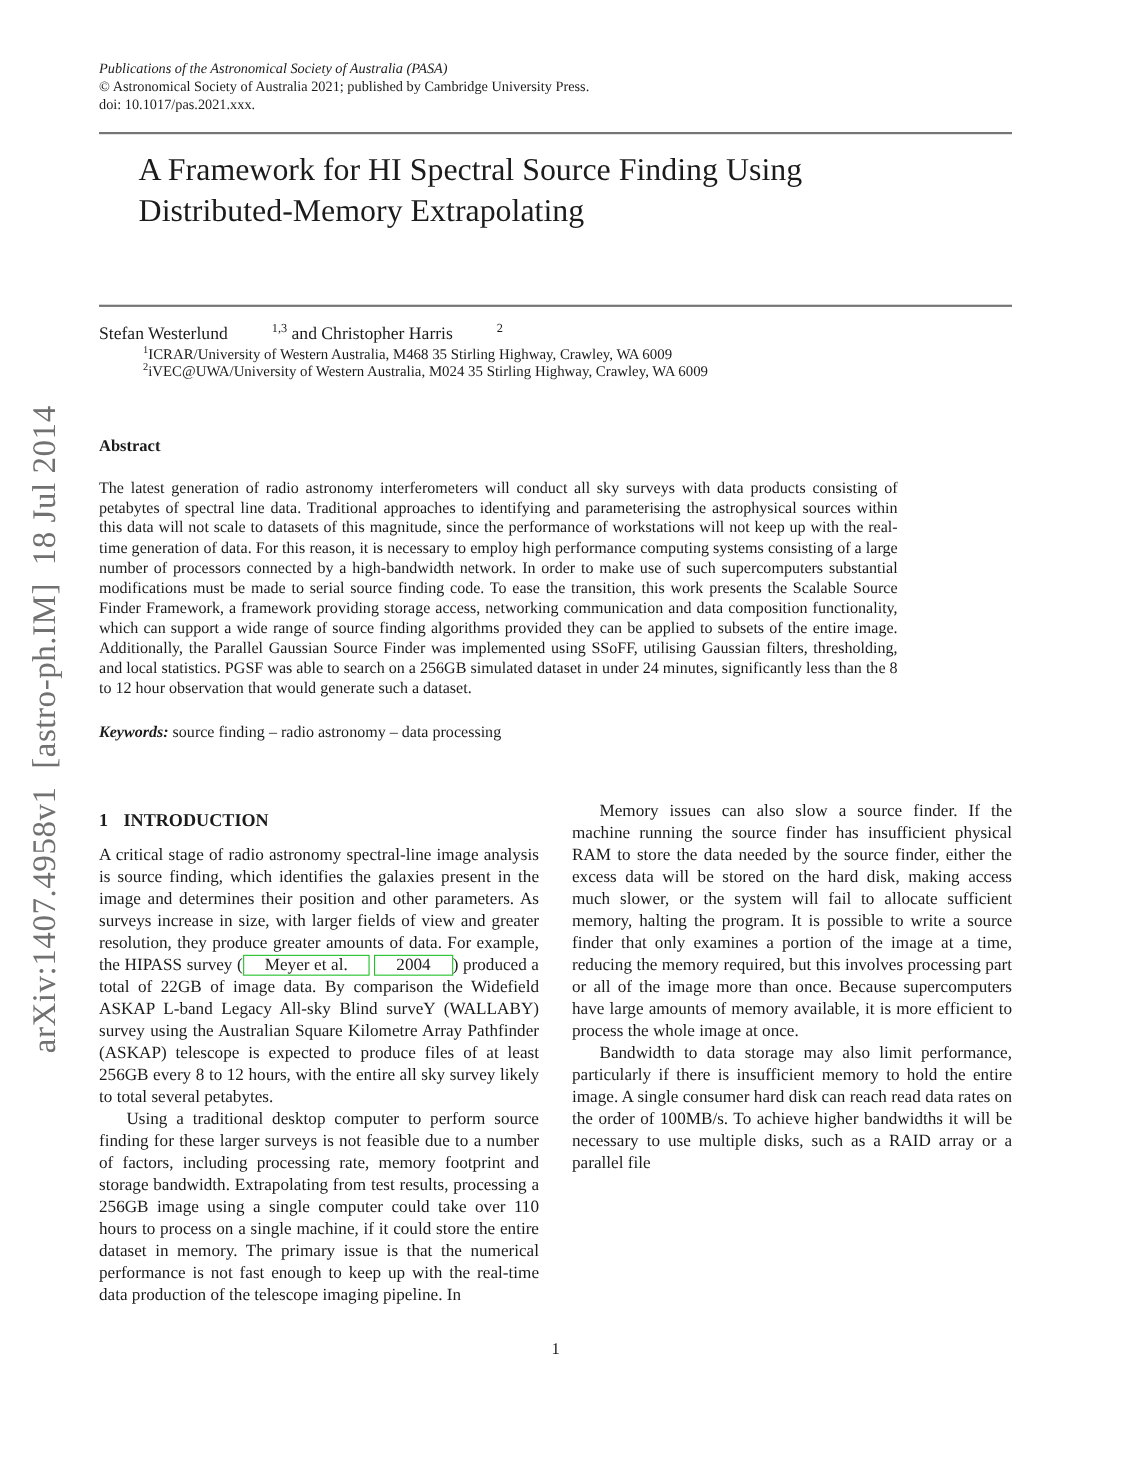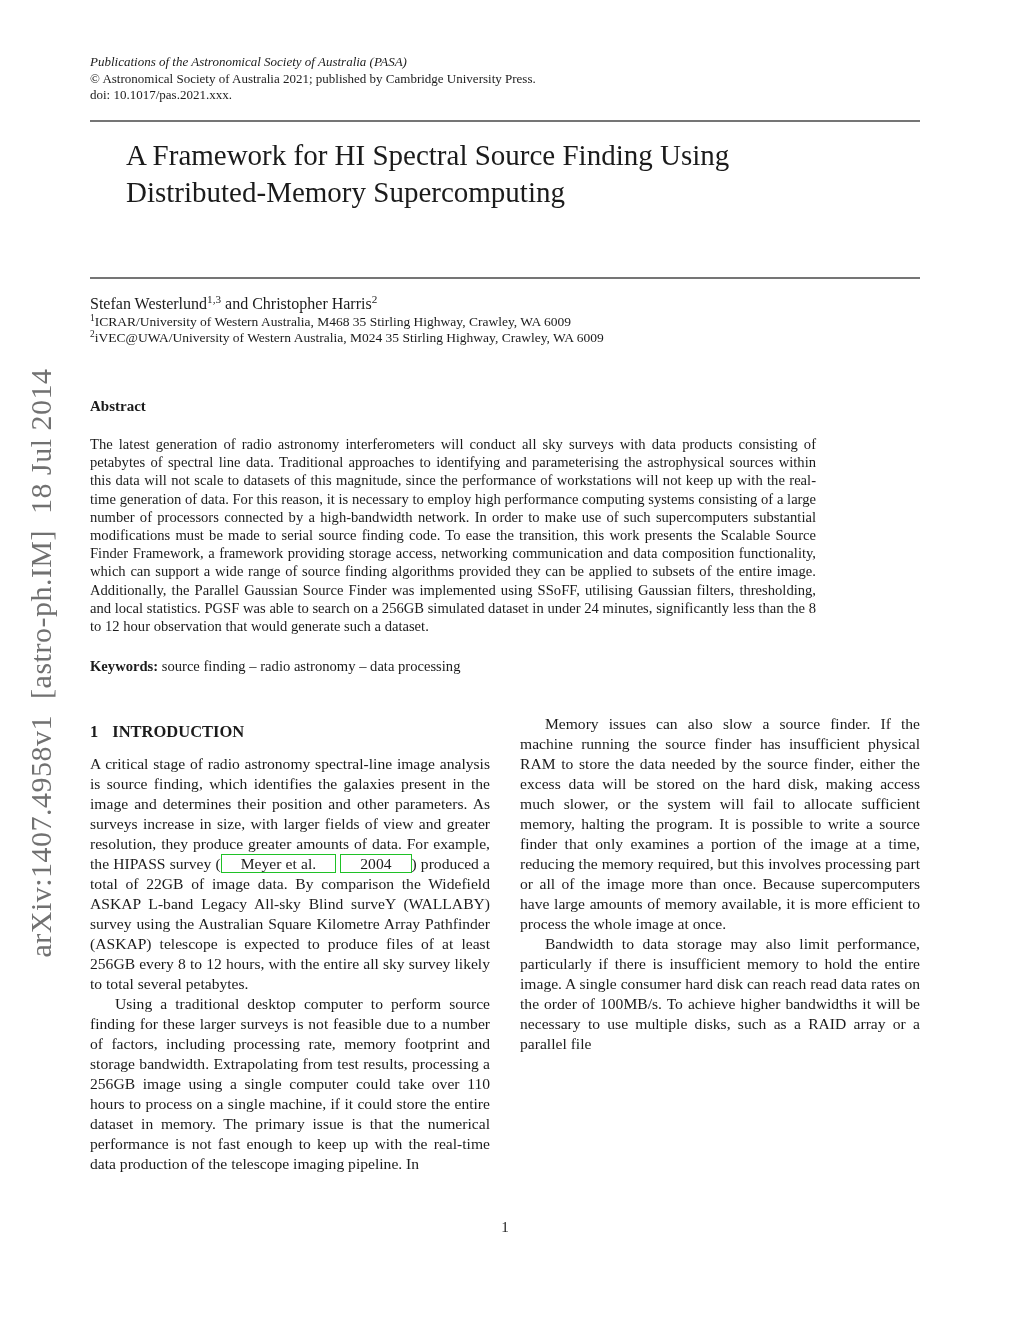--- a/index.html
+++ b/index.html
@@ -42,38 +42,38 @@
     font-size:29px;line-height:37px;font-weight:400;margin-left:36px;
   }
   .authors{
     position:absolute;left:90px;top:294px;width:830px;
     font-size:16px;line-height:19px;
   }
   .affils{
     position:absolute;left:90px;top:314px;width:830px;
     font-size:13.5px;line-height:15.5px;
   }
-  sup{font-size:70%;line-height:0;}
+  sup{font-size:70%;line-height:0;margin-left:40px;}
   .abstract{
     position:absolute;left:90px;top:398px;width:726px;
   }
   .abstract-heading{font-weight:bold;font-size:15px;margin-bottom:20px;}
   .abstract-body{
     font-size:14.6px;line-height:18.2px;text-align:justify;
   }
   .keywords{
     position:absolute;left:90px;top:658px;width:726px;
     font-size:14.6px;
   }
-  .bold{font-weight:bold;}
+  .bold{font-weight:bold;font-style:italic;}
   .columns{
     position:absolute;left:90px;top:714px;width:830px;
     display:flex;gap:30px;
   }
-  .col{flex:0 0 400px;width:400px;}
+  .col{flex:0 0 400px;width:400px;margin-top:14px;}
   .section-heading{
     font-weight:bold;font-size:16.5px;
     margin:8px 0 12px 0;
   }
   .section-number{margin-right:14px;}
   .col p{
     margin:0;
     font-size:15.6px;line-height:20px;
     text-align:justify;
   }
@@ -100,21 +100,21 @@
   <div class="journal-header">
     <div class="jh-italic">Publications of the Astronomical Society of Australia (PASA)</div>
     <div>© Astronomical Society of Australia 2021; published by Cambridge University Press.</div>
     <div>doi: 10.1017/pas.2021.xxx.</div>
   </div>
 
   <div class="rule rule-top"></div>
 
   <div class="title">
     <div>A Framework for HI Spectral Source Finding Using</div>
-    <div>Distributed-Memory Supercomputing</div>
+    <div>Distributed-Memory Extrapolating</div>
   </div>
 
   <div class="rule rule-mid"></div>
 
   <div class="authors"><span>Stefan Westerlund</span><sup>1,3</sup><span> and </span><span>Christopher Harris</span><sup>2</sup></div>
 
   <div class="affils">
     <div><sup>1</sup><span>ICRAR/University of Western Australia, M468 35 Stirling Highway, Crawley, WA 6009</span></div>
     <div><sup>2</sup><span>iVEC@UWA/University of Western Australia, M024 35 Stirling Highway, Crawley, WA 6009</span></div>
   </div>

